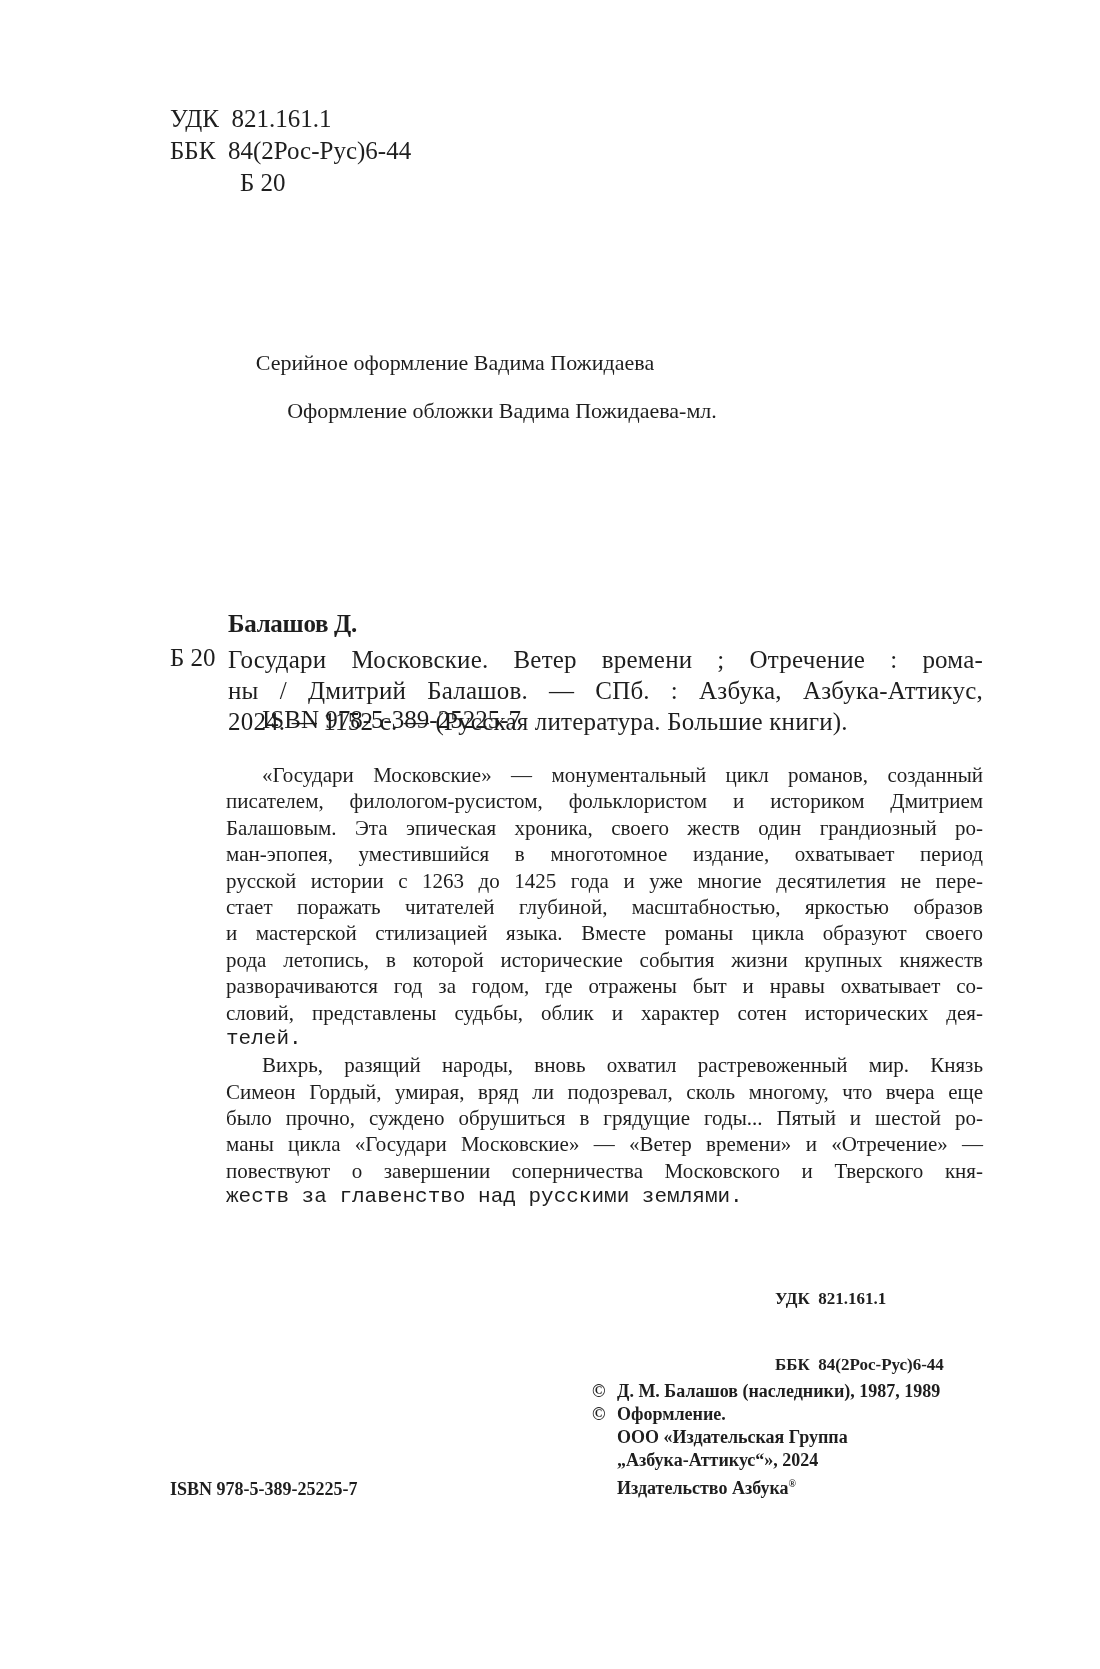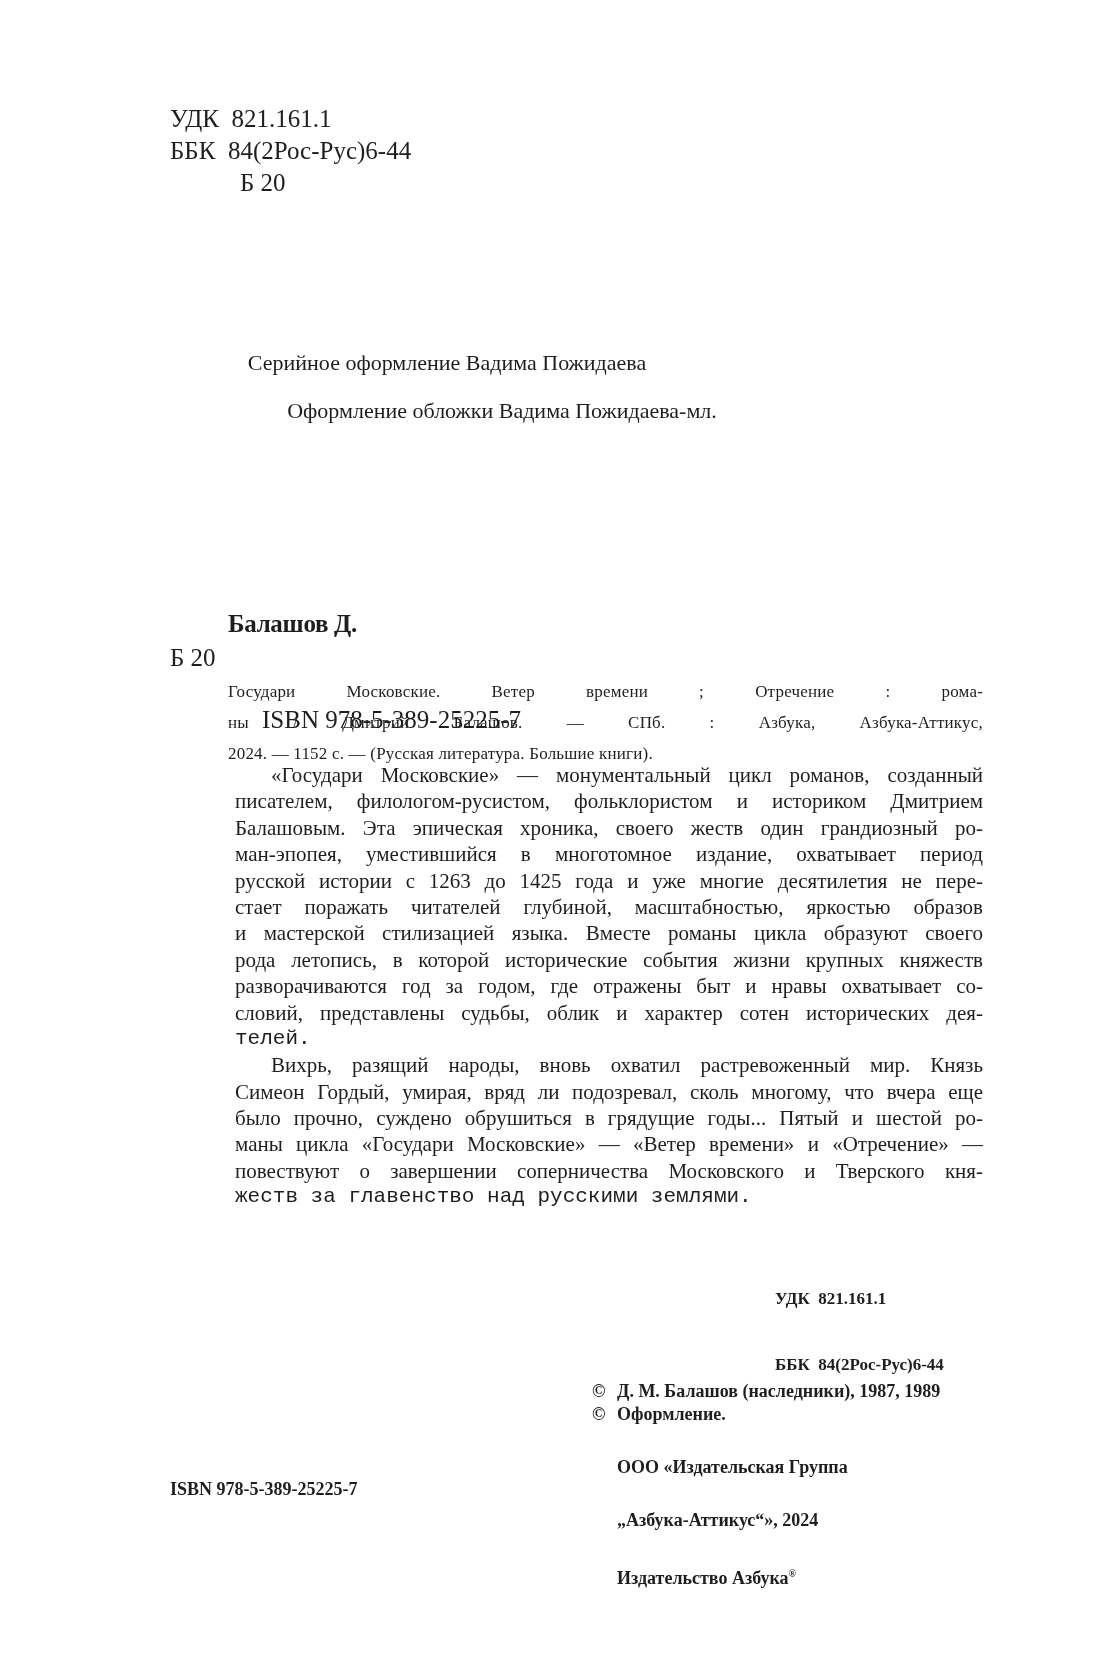--- a/index.html
+++ b/index.html
@@ -5,46 +5,46 @@
     html, body { margin: 0; padding: 0; background: #ffffff; }
     body {
       width: 1100px; height: 1669px; position: relative; overflow: hidden;
       font-family: "Liberation Serif", "DejaVu Serif", serif;
       color: #1e1e1e;
     }
     .abs { position: absolute; }
     .classif { left: 170px; top: 103px; font-size: 25px; line-height: 32px; }
     .classif .row { white-space: pre; }
     .credits { left: 0; width: 1100px; text-align: center; font-size: 22px; }
-    .credits .c1 { position: absolute; left: 4px; width: 886px; top: 350px; }
+    .credits .c1 { position: absolute; left: 12px; width: 886px; top: 350px; }
     .credits .c2 { position: absolute; left: 0; width: 1004px; top: 398px; }
 
     .author { left: 228px; top: 610px; font-size: 25px; font-weight: bold; letter-spacing: -0.3px; }
     .code { left: 170px; top: 644px; font-size: 25px; }
     .biblio {
-      left: 228px; top: 644px; width: 755px; font-size: 17px; line-height: 31px;
-      text-align: justify; letter-spacing: 0.2px; margin-top: 32px;
+      left: 228px; top: 644px; width: 755px; font-size: 25px; line-height: 31px;
+      text-align: justify; letter-spacing: 0.2px;
     }
     .biblio .line { display: block; text-align: justify; text-align-last: justify; height: 31px; white-space: nowrap; }
     .biblio .line.last { text-align-last: left; }
     .isbn1 { left: 262px; top: 704px; font-size: 25px; line-height: 31px; }
 
     .annot {
       left: 226px; top: 762px; width: 757px; font-size: 21px; line-height: 26.4px;
       font-family: "Liberation Serif", serif;
     }
-    .annot .line { display: block; text-align: justify; text-align-last: justify; white-space: nowrap; height: 26.4px; margin-left: 9px; }
+    .annot .line { display: block; text-align: justify; text-align-last: justify; white-space: nowrap; height: 26.4px; }
     .annot .line.indent { padding-left: 36px; }
     .annot .line.last { text-align-last: left; font-family: Liberation Mono, monospace; }
 
     .udk2 { left: 775px; top: 1244px; font-size: 17px; font-weight: bold; line-height: 22px; white-space: pre; }
     .copy { left: 592px; top: 1380px; font-size: 18px; line-height: 23px; font-weight: bold; }
     .copy .row { white-space: pre; }
     .copy .sym { display: inline-block; width: 25px; }
-    .copy .ind { padding-left: 25px; margin-top: 30px; }
+    .copy .ind { padding-left: 25px; }
     .isbn2 { left: 170px; top: 1479px; font-size: 18px; font-weight: bold; }
     sup { font-size: 10px; vertical-align: 7px; }
   </style>
 </head>
 <body>
 
 <div class="abs classif">
   <div class="row"><span>УДК</span>  <span>821.161.1</span></div>
   <div class="row"><span>ББК</span>  <span>84(2Рос-Рус)6-44</span></div>
   <div class="row" style="padding-left:70px">Б 20</div>

